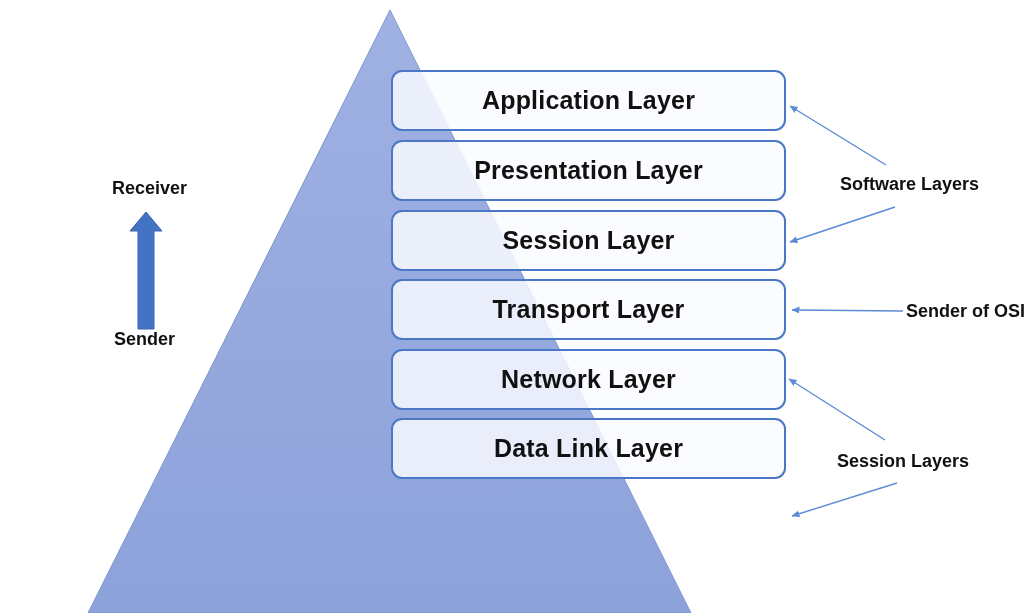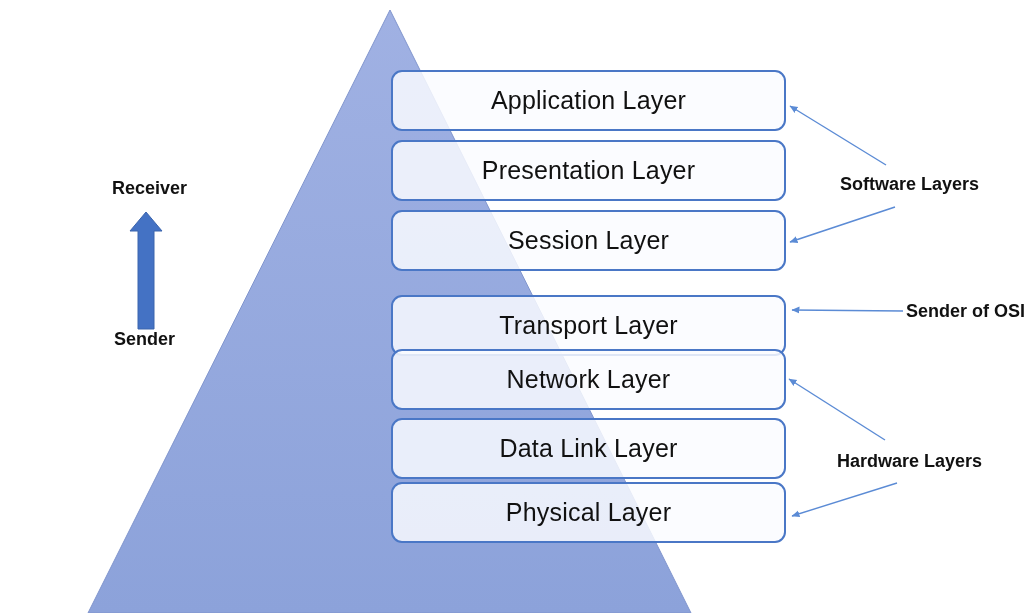--- a/index.html
+++ b/index.html
@@ -44,20 +44,21 @@
     left: 391px;
     width: 395px;
     height: 61px;
     box-sizing: border-box;
     background: rgba(250, 252, 255, 0.84);
     border: 2px solid var(--box-border, #4a77c6);
     border-radius: 11px;
     display: flex;
     align-items: center;
     justify-content: center;
+    font-weight: bold;
   }
   .layer-label {
     font-size: 25px;
     color: var(--text, #111111);
     letter-spacing: 0.2px;
     white-space: nowrap;
   }
   .side-label {
     position: absolute;
     font-size: 18px;
@@ -95,33 +96,30 @@
 
   <div class="layer-box" style="top:70px">
     <span class="layer-label">Application Layer</span>
   </div>
   <div class="layer-box" style="top:140px">
     <span class="layer-label">Presentation Layer</span>
   </div>
   <div class="layer-box" style="top:210px">
     <span class="layer-label">Session Layer</span>
   </div>
-  <div class="layer-box" style="top:295px">
+  <div class="layer-box" style="top:279px">
     <span class="layer-label">Transport Layer</span>
   </div>
   <div class="layer-box" style="top:418px">
     <span class="layer-label">Data Link Layer</span>
   </div>
   <div class="layer-box" style="top:349px">
     <span class="layer-label">Network Layer</span>
   </div>
-  <div class="layer-box" style="top:482px">
-    <span class="layer-label">Physical Layer</span>
-  </div>
 
   <div class="side-label" style="left:112px; top:178px">Receiver</div>
   <div class="side-label" style="left:114px; top:329px">Sender</div>
 
   <div class="side-label" style="left:840px; top:174px">Software Layers</div>
   <div class="side-label" style="left:906px; top:301px">Sender of OSI</div>
-  <div class="side-label" style="left:837px; top:451px">Hardware Layers</div>
+  <div class="side-label" style="left:837px; top:451px">Session Layers</div>
 
 </div>
 
 </body></html>

